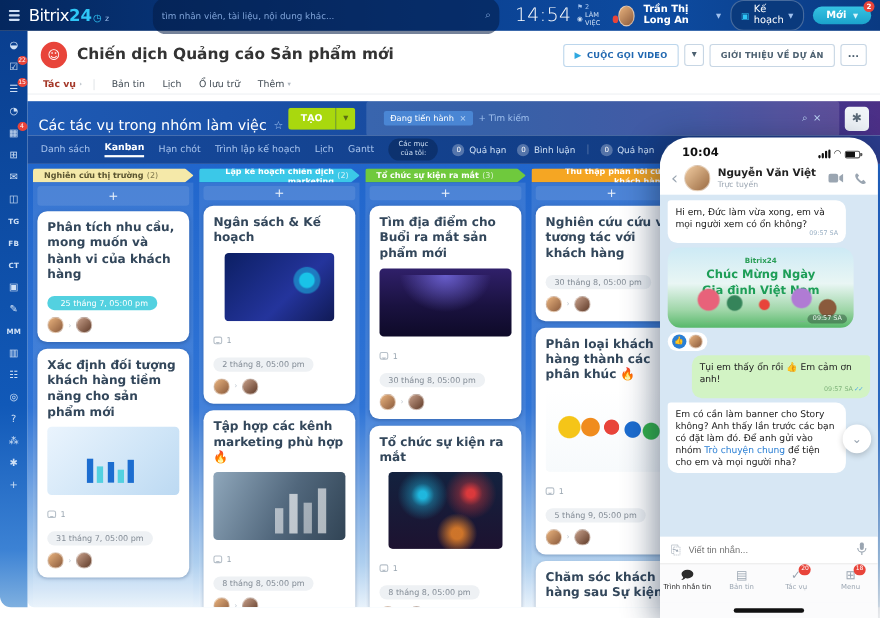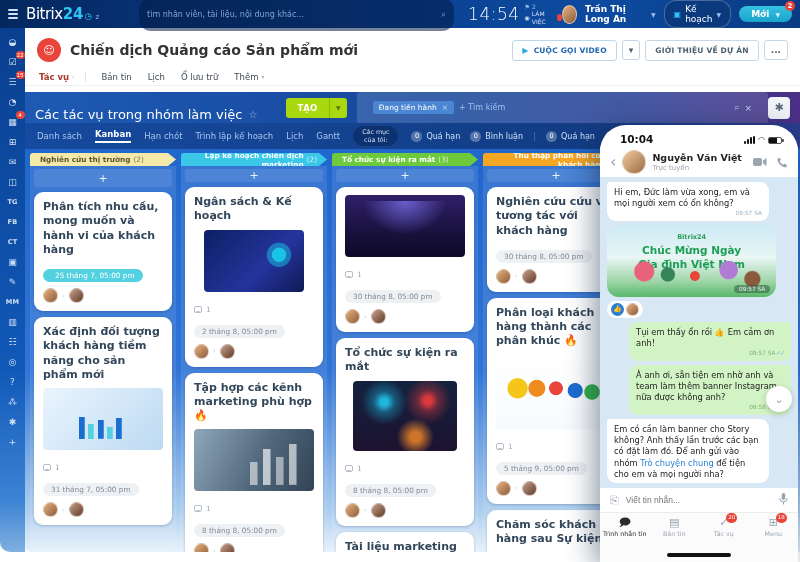--- a/index.html
+++ b/index.html
@@ -68,21 +68,21 @@
   .ptab { font-size:8.5px; color:#424c55; cursor:pointer; display:flex; align-items:center; gap:3px;}
   .ptab.active { color:#a5392a; font-weight:bold; padding-right:10px; border-right:1px solid #e3e7ea;}
   .ptab .chev { color:#b0b8c0; font-size:6px;}
 
   
   .toolbar { position:absolute; left:25px; top:92px; right:0; height:31px;
     background:linear-gradient(90deg,#1e5ab4 0%,#17479a 55%,#263f96 78%,#4c2f86 100%);
     display:flex; align-items:center; padding:0 10px; z-index:3;}
   .tool-title { color:#fff; font-size:13px; display:flex; align-items:center; gap:6px;margin-top:14px;}
   .star { color:#9fc0ee; font-size:10px; cursor:pointer;}
-  .btn-create { display:flex; margin-left:28px; border-radius:3px; overflow:hidden; cursor:pointer;}
+  .btn-create { display:flex; margin-left:4px; border-radius:3px; overflow:hidden; cursor:pointer;}
   .btn-create .main { background:#a9d80e; color:#fff; font-size:8.5px; font-weight:bold; padding:5px 12px;}
   .btn-create .dd { background:#a9d80e; border-left:1px solid rgba(0,0,0,.15); color:#5a6d12; font-size:6px;
     display:flex; align-items:center; padding:0 6px;}
   .tool-search { flex:1; max-width:430px; margin-left:10px; height:32px; background:rgba(255,255,255,.14);
     border-radius:3px; display:flex; align-items:center; padding:2px 16px; gap:5px;}
   .ftag { background:#4a86d4; color:#fff; font-size:7.5px; border-radius:2px; padding:2px 6px; display:flex; gap:5px; align-items:center; cursor:pointer;}
   .ftag .x { color:#bcd6f5; }
   .tool-search .ph { color:#9fc0ee; font-size:8px; flex:1;}
   .tool-search .mag,.tool-search .clr { color:#bcd6f5; font-size:9px; cursor:pointer;}
   .btn-gear { margin-left:auto; width:22px; height:22px; background:#f0f4f8; border-radius:4px; display:flex;
@@ -427,21 +427,21 @@
               </div></div>
           </div>
         </div>
         <div class="kcol">
           <div class="khead" style="background: rgb(111, 201, 61); color: rgb(255, 255, 255);">
             <span>Tổ chức sự kiện ra mắt</span>
             <span class="cnt">(3)</span>
           </div>
           <div class="kbody">
             <div class="kadd">+</div>
-            <div class="kcard"><div class="kimg img-stage"></div><div class="cpill">
+            <div class="kcard"><div class="t">Tìm địa điểm cho Buổi ra mắt sản phẩm mới</div><div class="kimg img-stage"></div><div class="cpill">
                 <span class="bub"></span>
                 <span>1</span>
               </div><div><span class="dpill">30 tháng 8, 05:00 pm</span></div><div class="avrow">
                 <span class="avatar av"></span>
                 <span class="gt">›</span>
                 <span class="avatar av b"></span>
               </div></div>
             <div class="kcard"><div class="t">Tổ chức sự kiện ra mắt</div><div class="kimg img-fireworks"></div><div class="cpill">
                 <span class="bub"></span>
                 <span>1</span>
@@ -527,21 +527,20 @@
           <div class="gl">Chúc Mừng Ngày</div>
           <div class="gl">Gia đình Việt Nam</div>
           <div class="fam"></div>
           <span class="gt2">09:57 SA</span>
         </div>
         <div class="reaction">
           <span class="th">👍</span>
           <span class="avatar rav"></span>
         </div>
         <div class="msg out">Tụi em thấy ổn rồi 👍 Em cảm ơn anh!<span class="mt">09:57 SA<span class="ticks"> ✓✓</span></span></div>
-        <div class="msg out">À anh ơi, sẵn tiện em nhờ anh và team làm thêm banner Instagram nữa được không anh?<span class="mt">09:58 SA<span class="ticks"> ✓✓</span></span></div>
         <div class="msg in">Em có cần làm banner cho Story không? Anh thấy lần trước các bạn có đặt làm đó. Để anh gửi vào nhóm <span class="lnk">Trò chuyện chung</span> để tiện cho em và mọi người nha?</div>
       </div>
     <div class="fab">⌄</div>
     <div class="pinput">
       <span class="clip">⎘</span>
       <input class="field" placeholder="Viết tin nhắn..." style="">
       <span class="mic">
         <svg width="9" height="12" viewBox="0 0 9 12">
             <rect x="2.7" y="0" width="3.6" height="7" rx="1.8" fill="#9aa5b1"></rect>
             <path d="M0.8 5.2a3.7 3.7 0 0 0 7.4 0M4.5 9v2.5" stroke="#9aa5b1" fill="none"></path>

